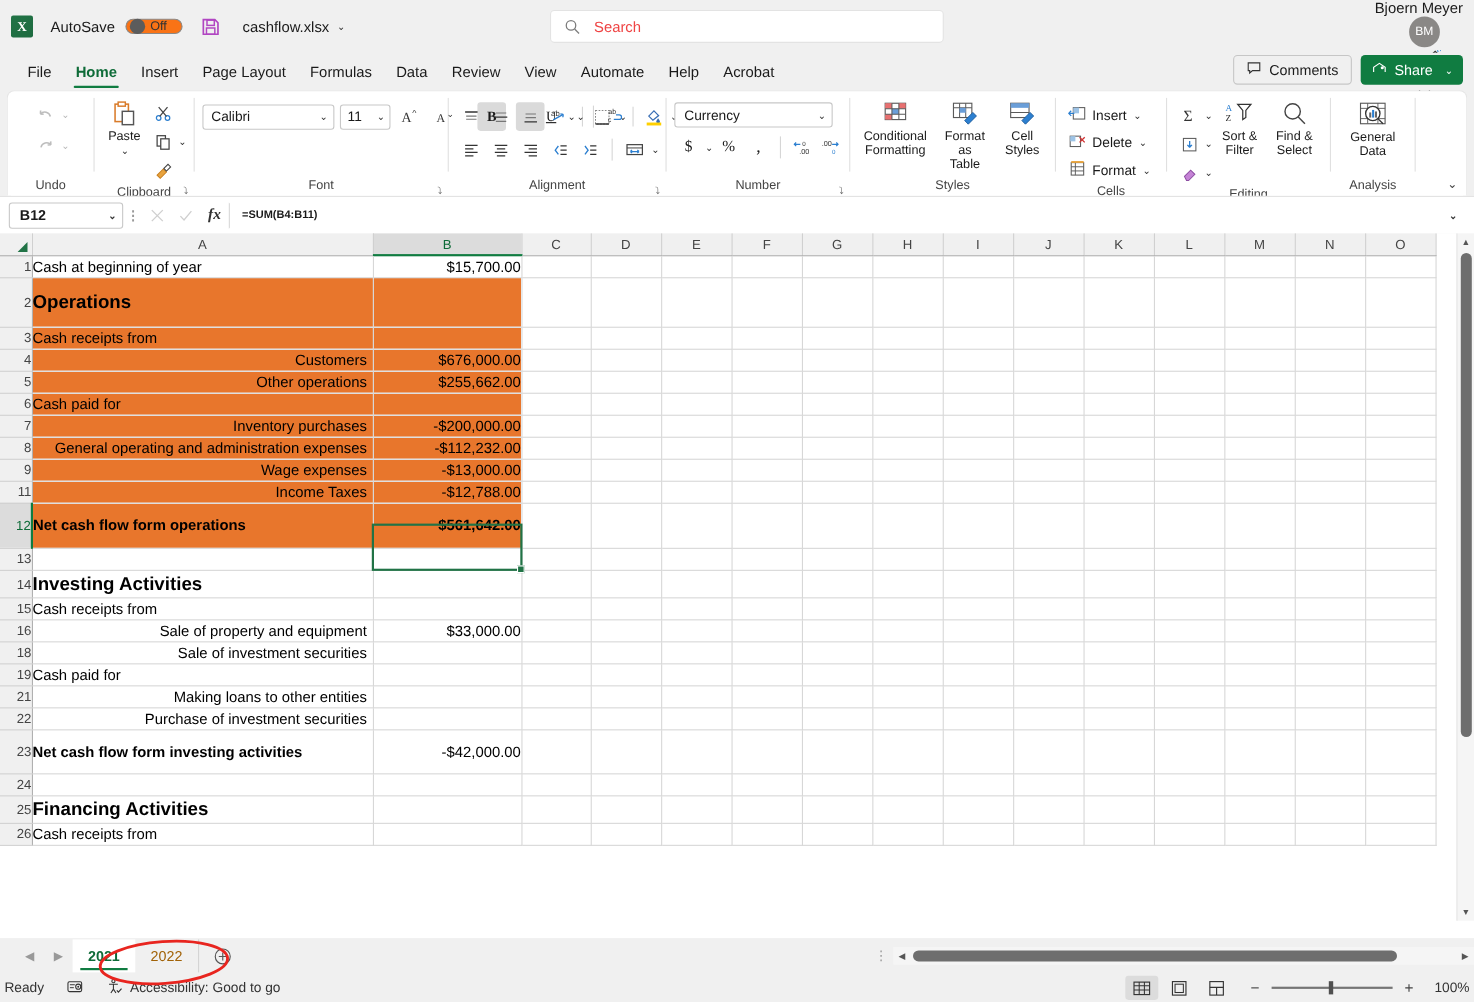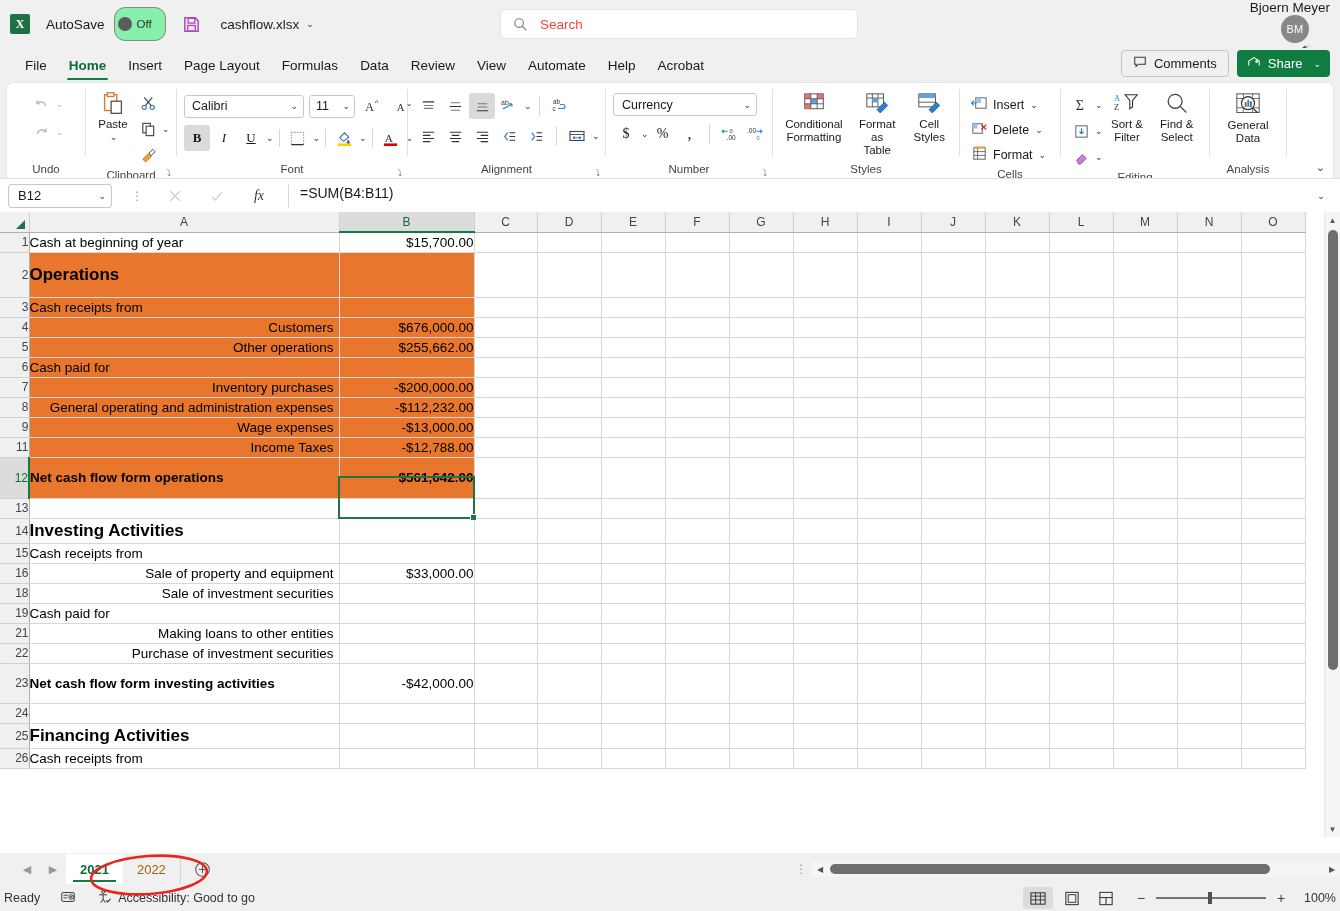--- a/index.html
+++ b/index.html
@@ -32,22 +32,22 @@
     background: linear-gradient(135deg,#217346 0%,#1e6b40 100%);
     border-radius: 2px;
   }
   .xl-logo .xch {
     position: absolute; left: 0; top: 1px; width: 20px; height: 20px;
     display: flex; align-items: center; justify-content: center;
     color: #fff; font-weight: bold; font-size: 12px; font-family: "Liberation Serif", serif;
   }
   .autosave-label { font-size: 13.5px; color: #1a1a1a; margin-right: 9px; }
   .toggle {
-    width: 52px; height: 34px; border-radius: 11px;
-    border: 1px solid #8a8886; background: #86efac;
+    width: 52px; height: 14px; border-radius: 11px;
+    border: 1px solid #8a8886; background: #f97316;
     display: flex; align-items: center; padding: 0 3px;
     position: relative; cursor: pointer; flex: 0 0 52px;
   }
   .toggle .knob { width: 14px; height: 14px; border-radius: 50%; background: #5c5c5c; flex: 0 0 14px; }
   .toggle .tlabel { font-size: 11.5px; color: #333; margin-left: 5px; }
   .save-icon { margin-left: 15px; width: 22px; height: 22px; cursor: pointer; flex: 0 0 22px; display:flex; align-items:center; justify-content:center;}
   .filename { margin-left: 18px; font-size: 13.5px; color: #1a1a1a; cursor: pointer; }
   .fname-caret { margin-left: 7px; font-size: 9px; color: #333; }
   .searchbox {
     position: absolute; left: 500px; top: 9px; width: 358px; height: 30px;
@@ -139,34 +139,35 @@
   .numfmt {
     width: 144px; height: 23px; border: 1px solid #c8c8c8; border-radius: 3px; background: #fff;
     display: flex; align-items: center; justify-content: space-between; padding: 0 5px 0 8px;
     font-size: 12.5px; cursor: pointer;
   }
   .ribbon-collapse { position: absolute; right: 8px; bottom: 4px; font-size: 11px; color: #444; cursor: pointer; }
 
   
   .formulabar {
     flex: 0 0 34px; height: 34px; display: flex; align-items: center;
-    background: #fff; padding: 0 8px; gap: 16px;
+    background: #fff; padding: 0 8px; gap: 0;
     border-top: 1px solid #e0e0e0;
+    font-weight: bold;
   }
   .namebox {
     width: 104px; height: 24px; border: 1px solid #c8c8c8; border-radius: 3px; background: #fff;
     display: flex; align-items: center; justify-content: space-between; padding: 0 5px 0 9px;
     font-size: 13px; cursor: pointer;
   }
   .fb-dots { width: 18px; text-align: center; color: #999; font-size: 12px; cursor: col-resize; }
   .fb-ico { width: 26px; height: 26px; display: flex; align-items: center; justify-content: center; cursor: pointer; }
   .fb-input {
-    flex: 1; height: 24px; display: flex; align-items: flex-start;
+    flex: 1; height: 24px; display: flex; align-items: center;
     border: 1px solid transparent; border-left: 1px solid #d9d9d9;
-    padding-left: 11px; font-size: 14px; cursor: text;
+    padding-left: 11px; font-size: 10px; cursor: text;
   }
   .fb-expand { width: 22px; text-align: center; font-size: 9px; color: #333; cursor: pointer; }
 
   
   .gridwrap { flex: 1; position: relative; background: #fff; overflow: hidden; }
   .grid-scroll { position: absolute; left: 0; top: 0; right: 16px; bottom: 16px; overflow: hidden; }
   table.sheet { border-collapse: collapse; table-layout: fixed; }
   table.sheet td, table.sheet th { padding: 0; margin: 0; }
   .colhead {
     height: 20px; background: #f0f0f0; color: #444; font-weight: normal;
@@ -415,21 +416,21 @@
               </svg>
             </div>
         </div>
       </div>
       <div class="rgroup-label">Clipboard</div>
       <div class="dlg-launch">⤵</div>
     </div>
     <div class="rgroup-sep"></div>
 
     <div class="rgroup" style="width:230px">
-      <div class="rgroup-body" style="flex-direction:column;gap:6px;padding-top:6px;align-items:flex-start">
+      <div class="rgroup-body" style="flex-direction:row;gap:17px;padding-top:6px;align-items:flex-start">
         <div style="display:flex;align-items:center;gap:5px">
           <div class="fontname">
             <span>Calibri</span>
             <span class="caret">⌄</span>
           </div>
           <div class="fontsize">
             <span>11</span>
             <span class="caret">⌄</span>
           </div>
           <div class="icobtn">

